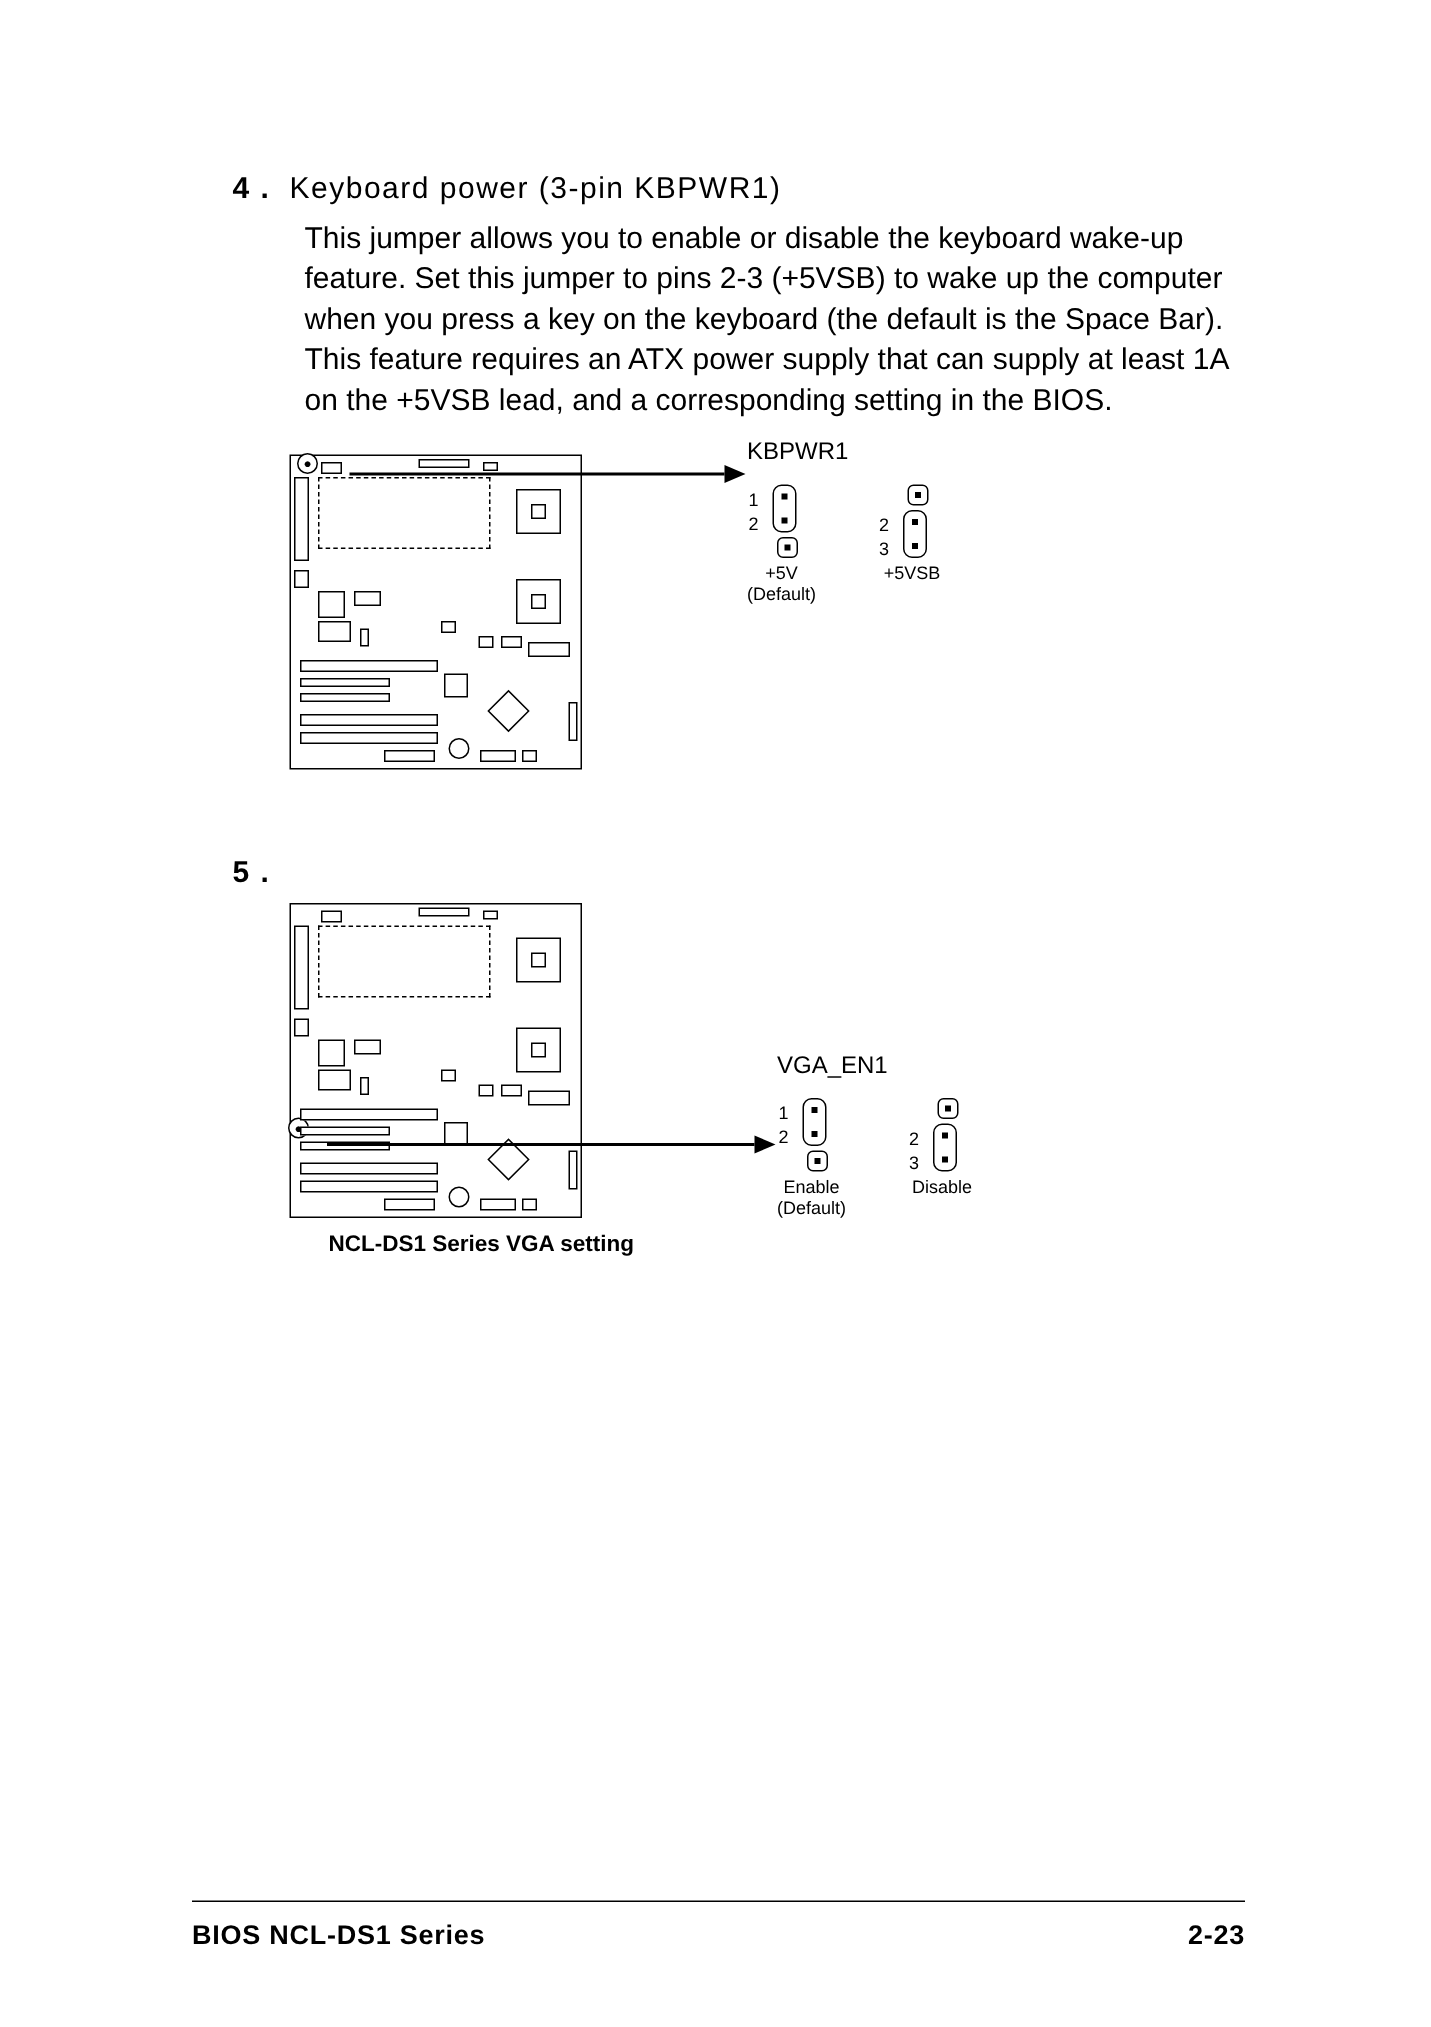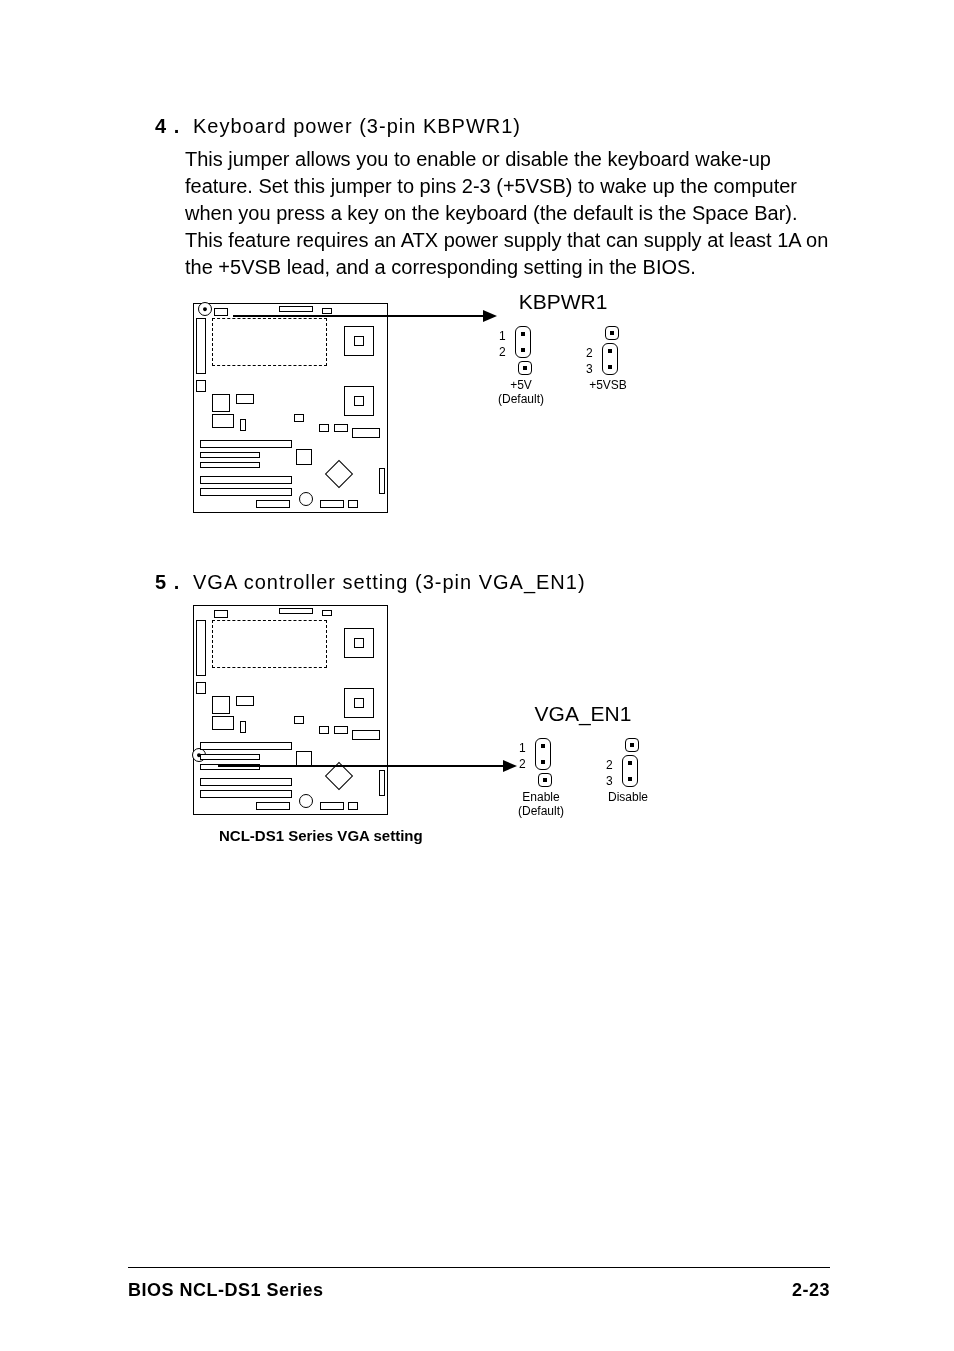--- a/index.html
+++ b/index.html
@@ -20,21 +20,21 @@
     letter-spacing: 1px;
     width: 38px;
     flex-shrink: 0;
   }
   .heading-title {
     font-weight: normal;
     font-size: 20px;
     letter-spacing: 1px;
   }
   .body-text {
-    margin-left: 30px;
+    margin-left: 48px;
     font-size: 20px;
     line-height: 1.35;
     margin-bottom: 22px;
   }
   sup { font-size: 0.6em; vertical-align: super; }
   .figure-wrap {
     margin-left: 38px;
     position: relative;
     display: flex;
     align-items: center;
@@ -63,21 +63,21 @@
     background: #000;
   }
   .arrow-head {
     position: absolute;
     width: 0; height: 0;
     border-left: 14px solid #000;
     border-top: 6px solid transparent;
     border-bottom: 6px solid transparent;
   }
   .jumper-block { flex-shrink: 0; }
-  .jumper-title { text-align: center; font-size: 21px; margin-bottom: 12px; }
+  .jumper-title { font-size: 16px; margin-bottom: 12px; }
   .jumper-row { display: flex; gap: 44px; justify-content: center; }
   .jumper-col { text-align: center; }
   .cap {
     position: absolute;
     width: 16px;
     height: 32px;
     border: 1.5px solid #000;
     border-radius: 6px;
     left: 14px;
     background: #fff;
@@ -212,21 +212,20 @@
           <div class="jumper-label"></div>
         </div>
       </div>
     </div>
   </div>
 </div>
 
 <div class="section">
   <div class="heading-row">
     <div class="heading-num">5 .</div>
-    <div class="heading-title">VGA controller setting (3-pin VGA_EN1)</div>
   </div>
 
   <div class="figure-wrap">
     <div class="board">
       <span class="callout" style="top:142px; left:-2px;">●</span>
       <div class="b-rect" style="top:4px; left:20px; width:14px; height:8px;"></div>
       <div class="b-rect" style="top:2px; left:85px; width:34px; height:6px;"></div>
       <div class="b-rect" style="top:4px; left:128px; width:10px; height:6px;"></div>
       <div class="b-rect" style="top:14px; left:2px; width:10px; height:56px;"></div>
       <div class="b-rect" style="top:76px; left:2px; width:10px; height:12px;"></div>

